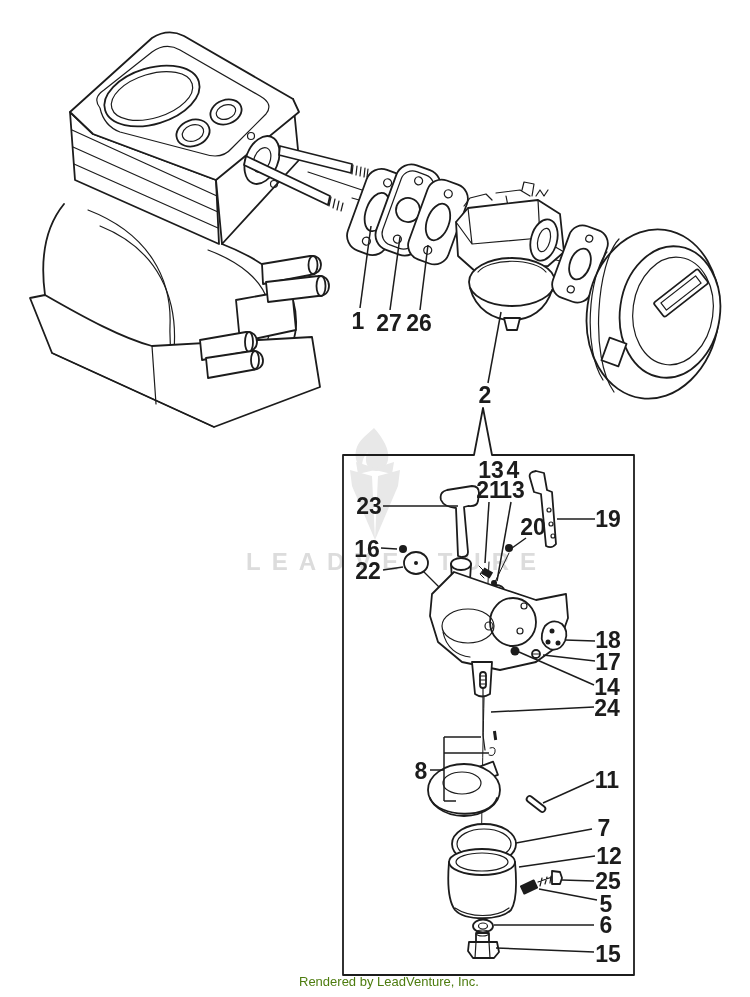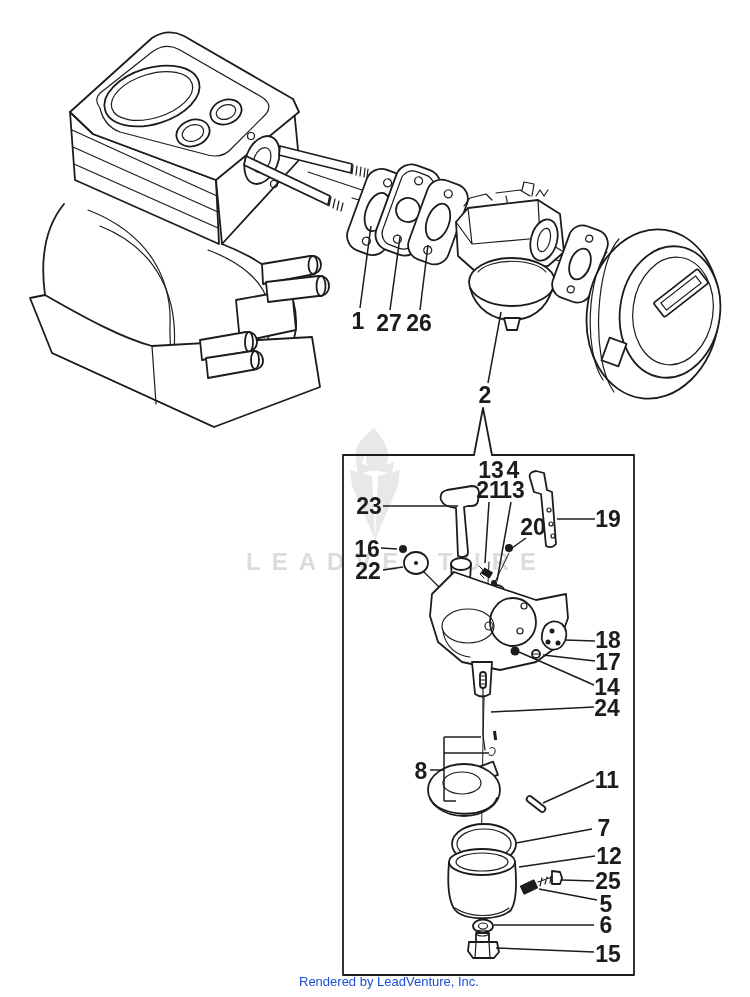--- a/index.html
+++ b/index.html
@@ -9,21 +9,21 @@
   .art{stroke:var(--ink,#1c1c1c);stroke-width:1.8;fill:none;stroke-linecap:round;stroke-linejoin:round;}
   .wfill{fill:#ffffff;}
   .dark{fill:var(--ink,#1c1c1c);stroke:none;}
   .thin{stroke-width:1.2;}
   .xthin{stroke-width:1;}
   #callouts line{stroke:var(--ink,#1c1c1c);stroke-width:1.5;}
   #callouts text{fill:var(--ink,#1c1c1c);font-family:"Liberation Sans",sans-serif;
                  font-weight:bold;font-size:23px;text-anchor:middle;dominant-baseline:central;cursor:pointer;}
   #watermark text{fill:var(--wm,#dcdcdc);font-weight:bold;font-size:24px;letter-spacing:11px;}
   #watermark path{fill:var(--wm-logo,#e8e8e8);stroke:none;}
-  .footer{position:absolute;left:299px;top:974px;font-size:13px;color:#1d4ed8;}
+  .footer{position:absolute;left:299px;top:974px;font-size:13px;color:#4d7c0f;}
 </style>
 </head>
 <body>
 
 <div class="page">
 <svg width="750" height="997" viewBox="0 0 750 997">
 
   <g id="watermark">
     <g>
       <path d="M374,428 C383,438 390,450 388,460 C386,469 378,473 372,470 C366,467 364,459 368,452 C363,457 361,463 363,470 C355,464 353,452 359,443 C364,436 370,432 374,428 Z"></path>

